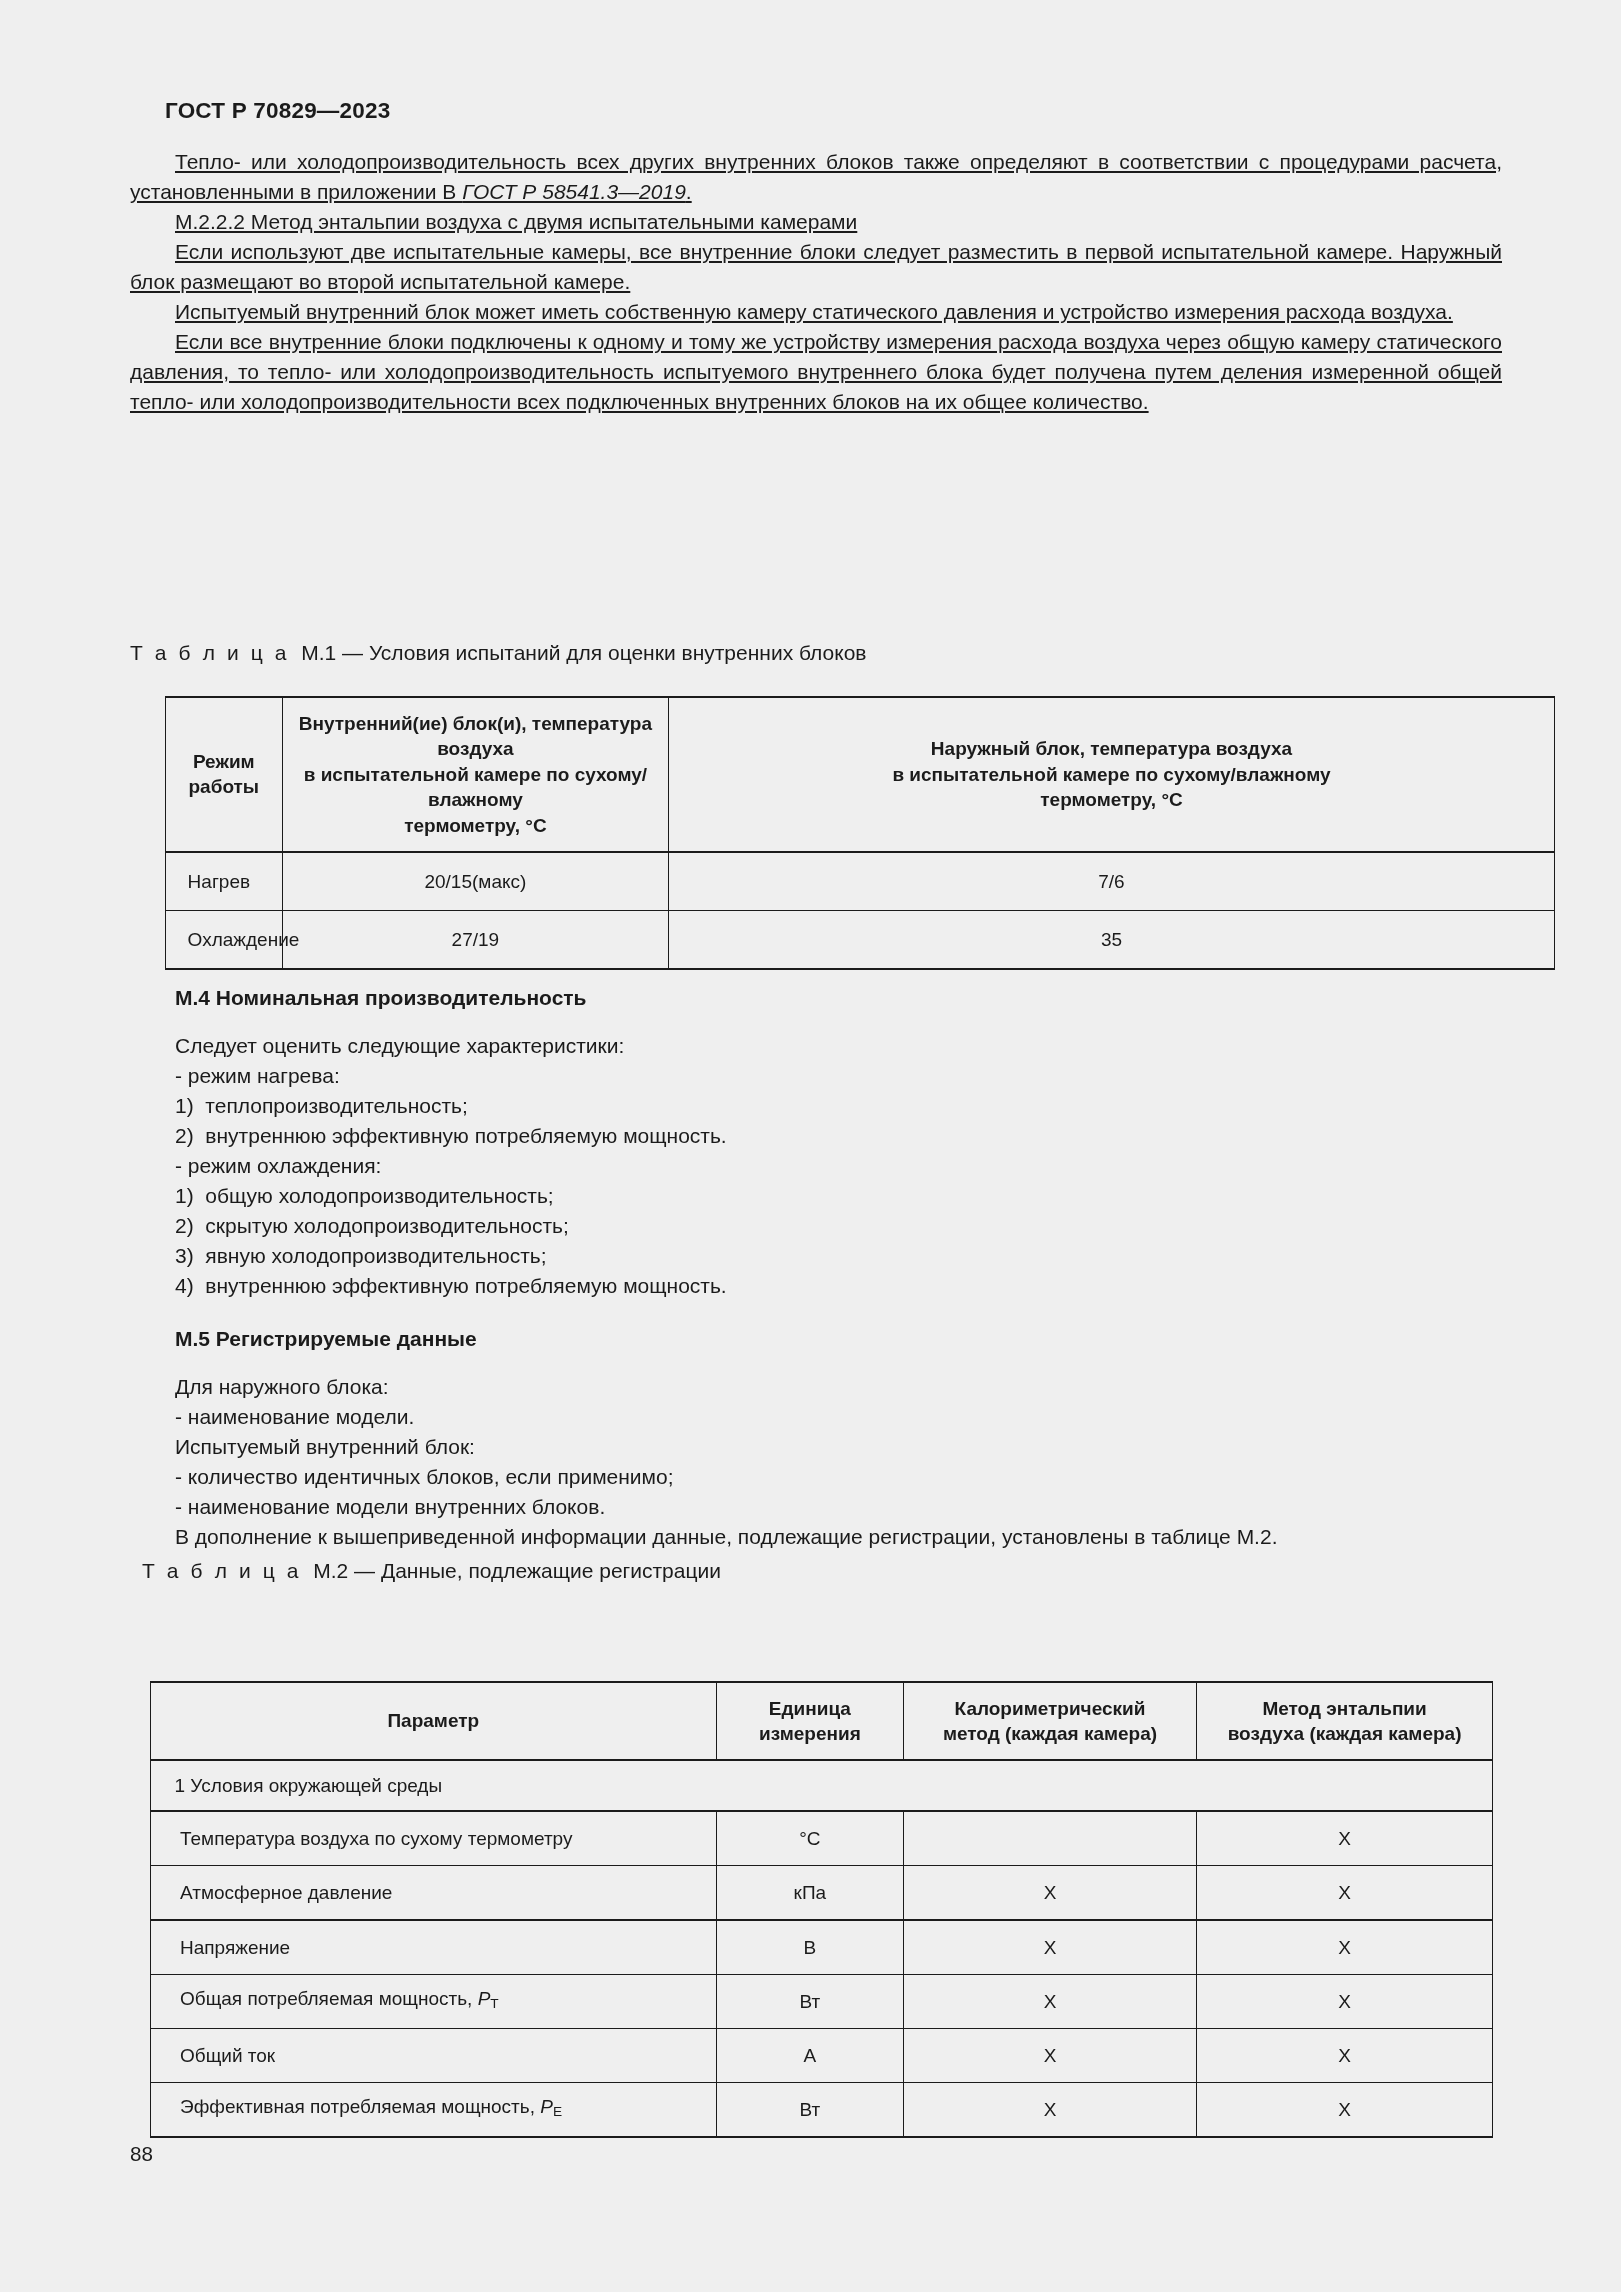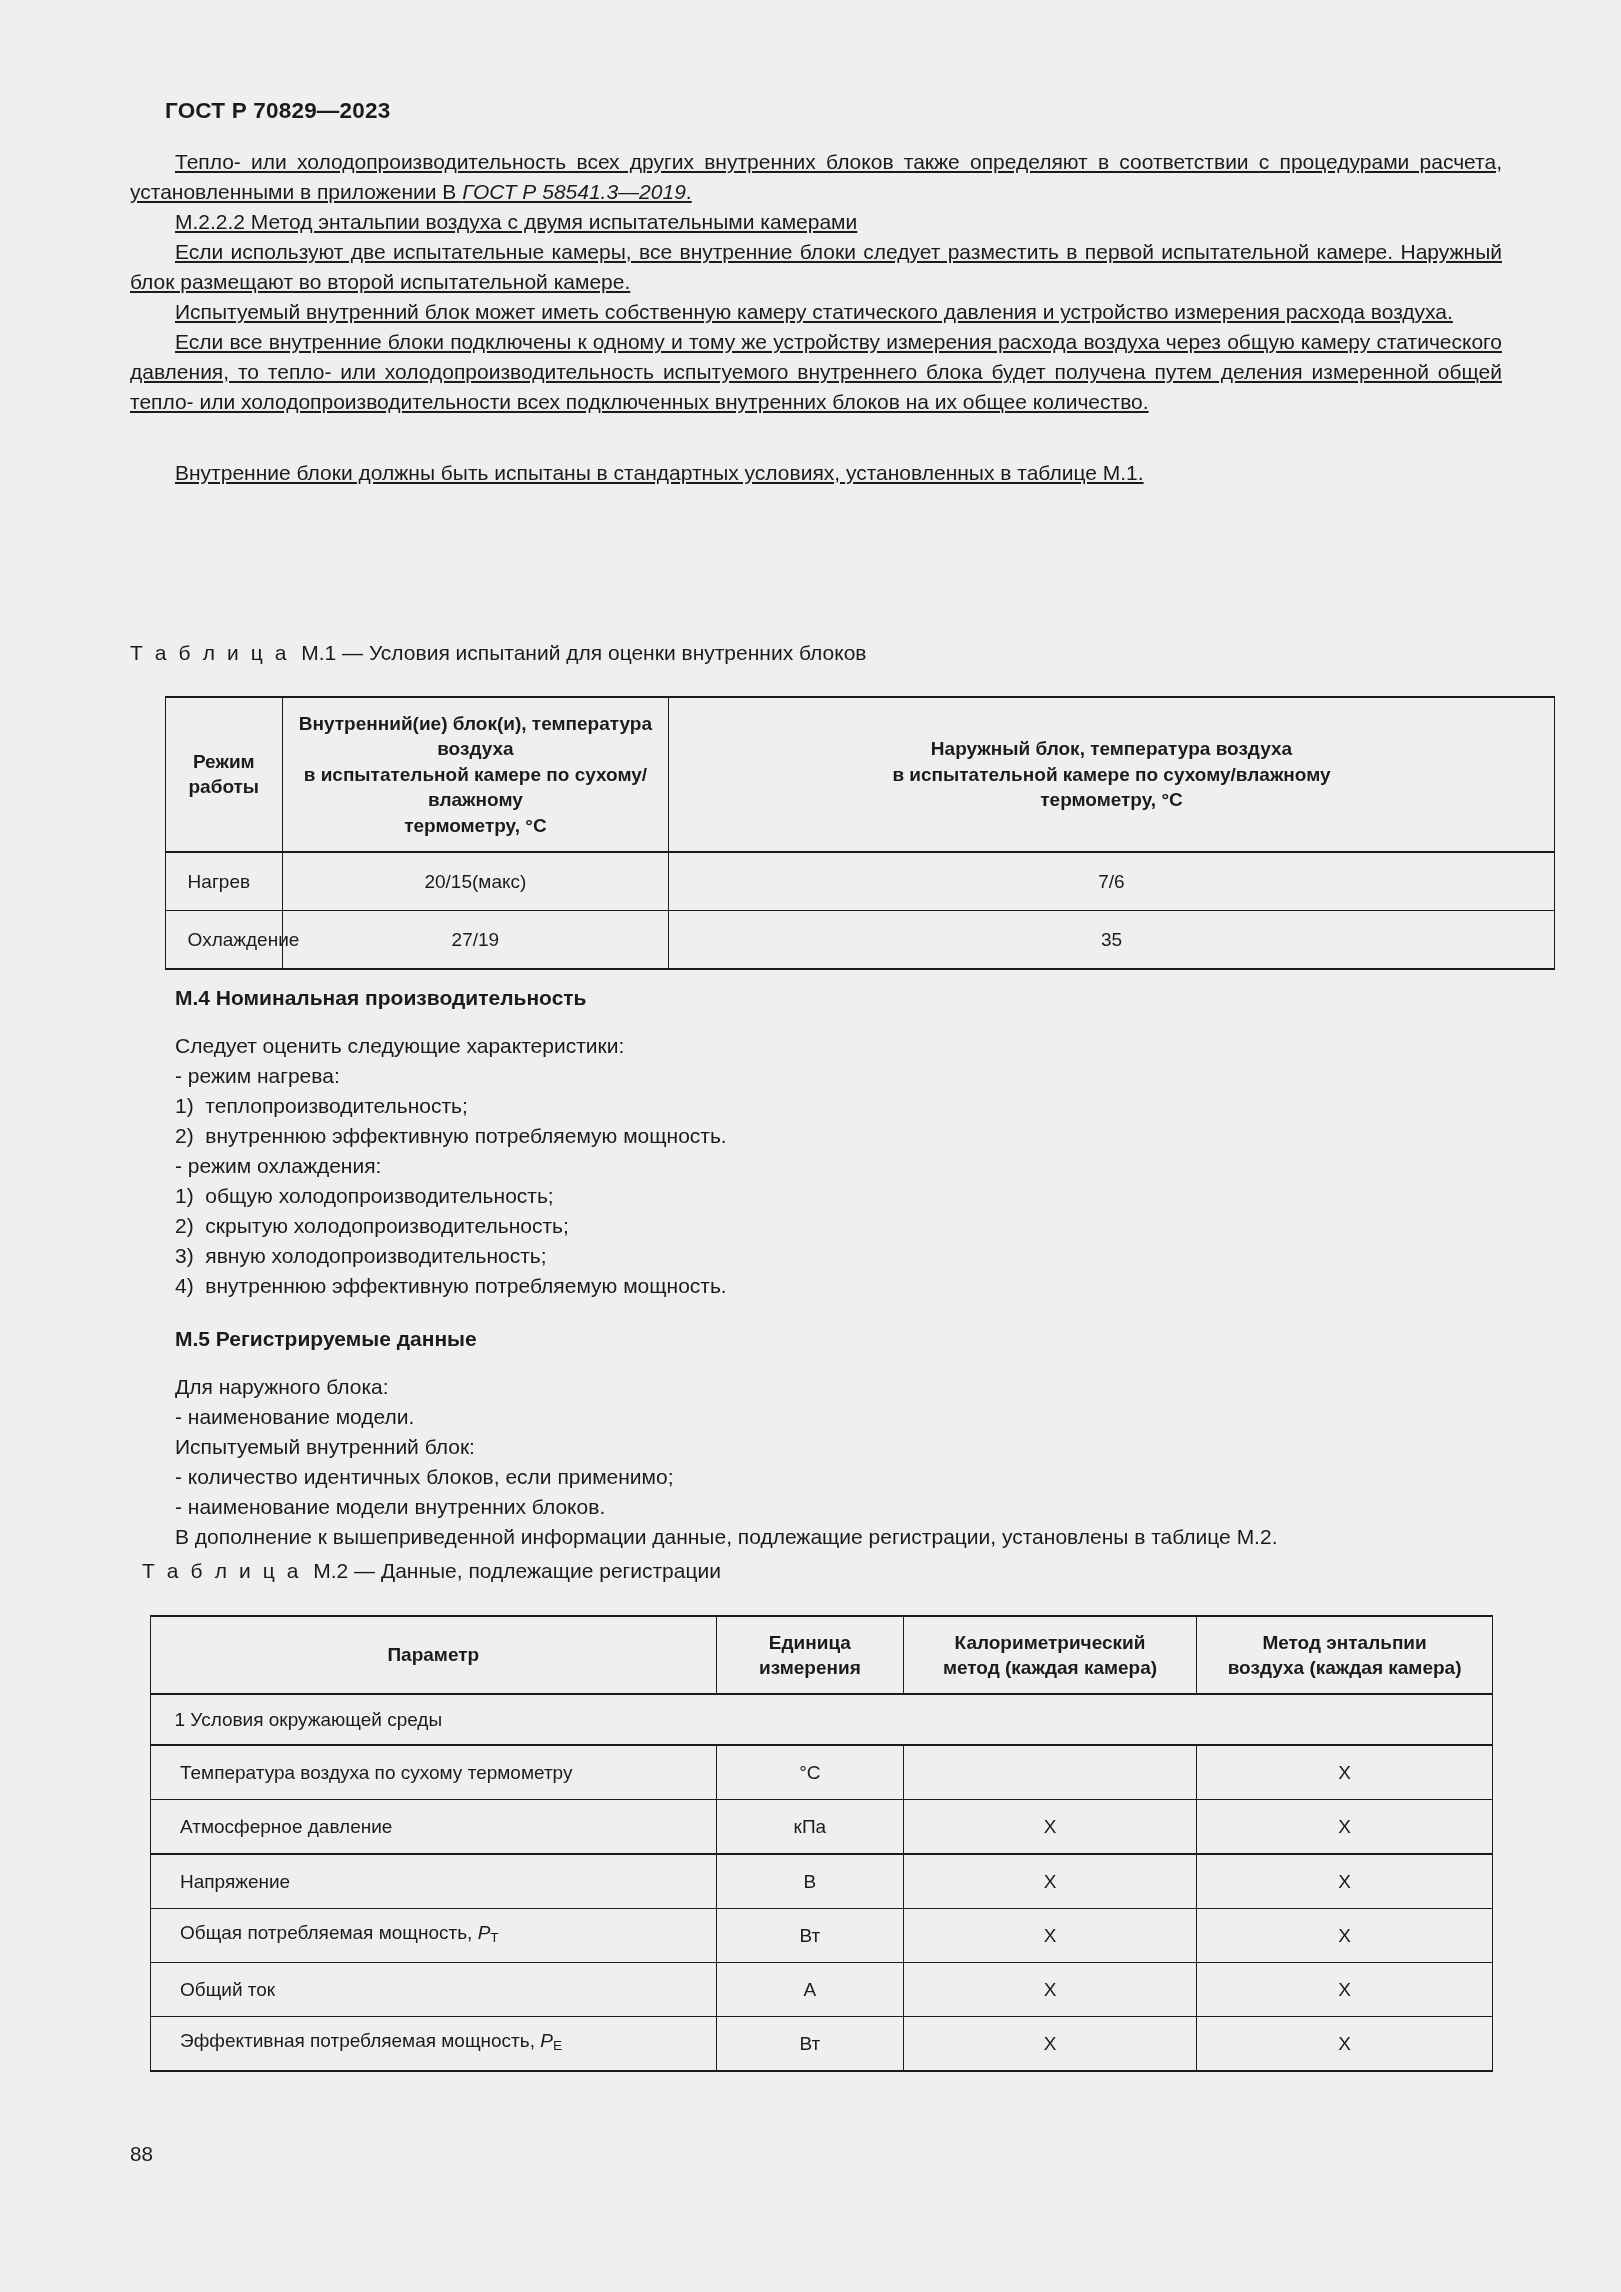--- a/index.html
+++ b/index.html
@@ -105,21 +105,21 @@
 
   
   #table-m1 { position: absolute; left: 165px; top: 696px; width: 1340px; }
   #table-m1 td.c0 { width: 100px; }
   #table-m1 td.c1 { width: 370px; }
   #table-m1 td.c2 { width: 869px; }
   #table-m1 tr.data td { height: 57px; }
   #table-m1 tr.data td.c0 { padding-left: 21.6px; }
 
   
-  #table-m2 { position: absolute; left: 150px; top: 1615px; width: 1174px; border-radius: 21px; }
+  #table-m2 { position: absolute; left: 150px; top: 1681px; width: 1174px; border-radius: 21px; }
   #table-m2 td.p0 { width: 549px; }
   #table-m2 td.p1 { width: 171px; }
   #table-m2 td.p2 { width: 276px; }
   #table-m2 td.p3 { width: 280px; }
   #table-m2 tr.data td { height: 53px; }
   #table-m2 tr.grp td { height: 49px; }
   #table-m2 td.lbl { padding-left: 29px; }
   #table-m2 td.grplbl { padding-left: 23.5px; }
 
   sub { font-size: 0.72em; vertical-align: -0.25em; }
@@ -150,21 +150,20 @@
 
     <p class="body ind">Испытуемый внутренний блок может иметь собственную камеру статического давления и устройство измерения расхода воздуха.</p>
 
     <p class="body ind">Если все внутренние блоки подключены к одному и тому же устройству измерения расхода воздуха через общую камеру статического давления, то тепло- или холодопроизводительность испытуемого внутреннего блока будет получена путем деления измеренной общей тепло- или холодопроизводительности всех подключенных внутренних блоков на их общее количество.</p>
 
     <div class="gap-m"></div>
 
 
     <div class="gap-s"></div>
 
-    <p class="body ind">Внутренние блоки должны быть испытаны в стандартных условиях, установленных в таблице М.1.</p>
 
   </div>
 
   <div style="position:absolute; left:130px; top:638px;">
     <p class="tbl-caption"><span class="spaced">Т а б л и ц а</span>&nbsp;&nbsp;<span>М.1</span> <span>— Условия испытаний для оценки внутренних блоков</span></p>
   </div>
 
   <table class="gost" id="table-m1">
     <tbody>
       <tr class="hdr tline-top">

